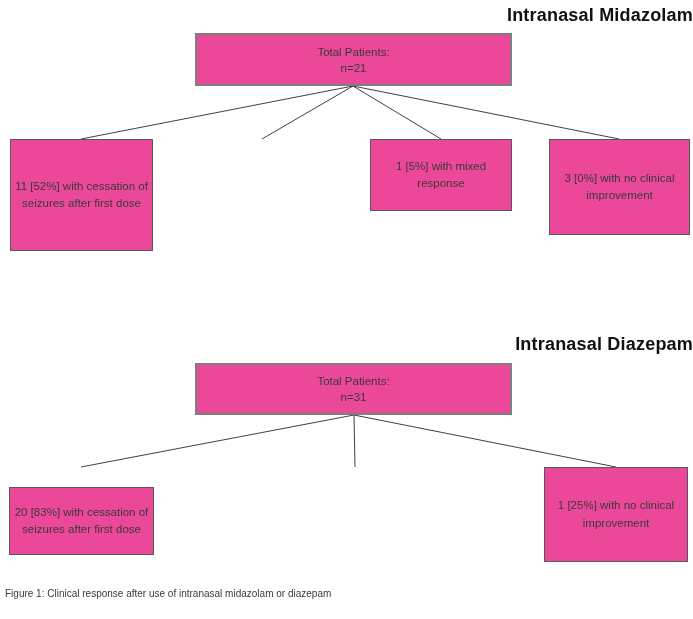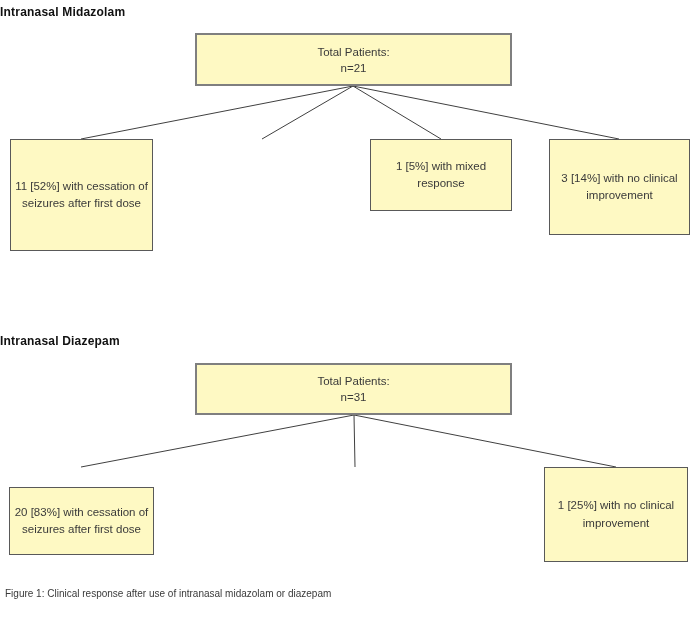--- a/index.html
+++ b/index.html
@@ -19,27 +19,27 @@
     overflow:hidden;
     margin:0 auto;
   }
   .connectors{
     position:absolute;left:0;top:0;width:693px;height:619px;
     pointer-events:none;
   }
   .connectors line{stroke:var(--line);stroke-width:1;}
   .chart-title{
     position:absolute;left:0;width:693px;
-    text-align:left;
-    font-size:12px;font-weight:bold;color:var(--title);
+    text-align:right;
+    font-size:18px;font-weight:bold;color:var(--title);
     letter-spacing:0.2px;
   }
   .box{
     position:absolute;
-    background:#fef9c3;
+    background:#ec4899;
     display:flex;align-items:center;justify-content:center;
     text-align:center;
     color:var(--text);
     font-size:11.5px;
     line-height:1.5;
     box-sizing:border-box;
   }
   .box.total{border:2px solid var(--total-border);}
   .box.child{border:1px solid var(--box-border);}
   .box .bt{display:inline-block;}
@@ -78,21 +78,21 @@
   <div class="box child" style="left:10px;top:139px;width:143px;height:112px">
     <span class="bt" style="max-width:137px">11 [52%] with cessation of seizures after first dose</span>
   </div>
 
 
   <div class="box child" style="left:370px;top:139px;width:142px;height:72px">
     <span class="bt" style="max-width:110px">1 [5%] with mixed response</span>
   </div>
 
   <div class="box child" style="left:549px;top:139px;width:141px;height:96px">
-    <span class="bt" style="max-width:137px">3 [14%] with no clinical improvement</span>
+    <span class="bt" style="max-width:137px">3 [0%] with no clinical improvement</span>
   </div>
 
   <div class="chart-title" style="top:334px">Intranasal Diazepam</div>
 
   <div class="box total" style="left:195px;top:363px;width:317px;height:52px">
     <div class="box-text">
       <div>Total Patients:</div>
       <div>n=31</div>
     </div>
   </div>

